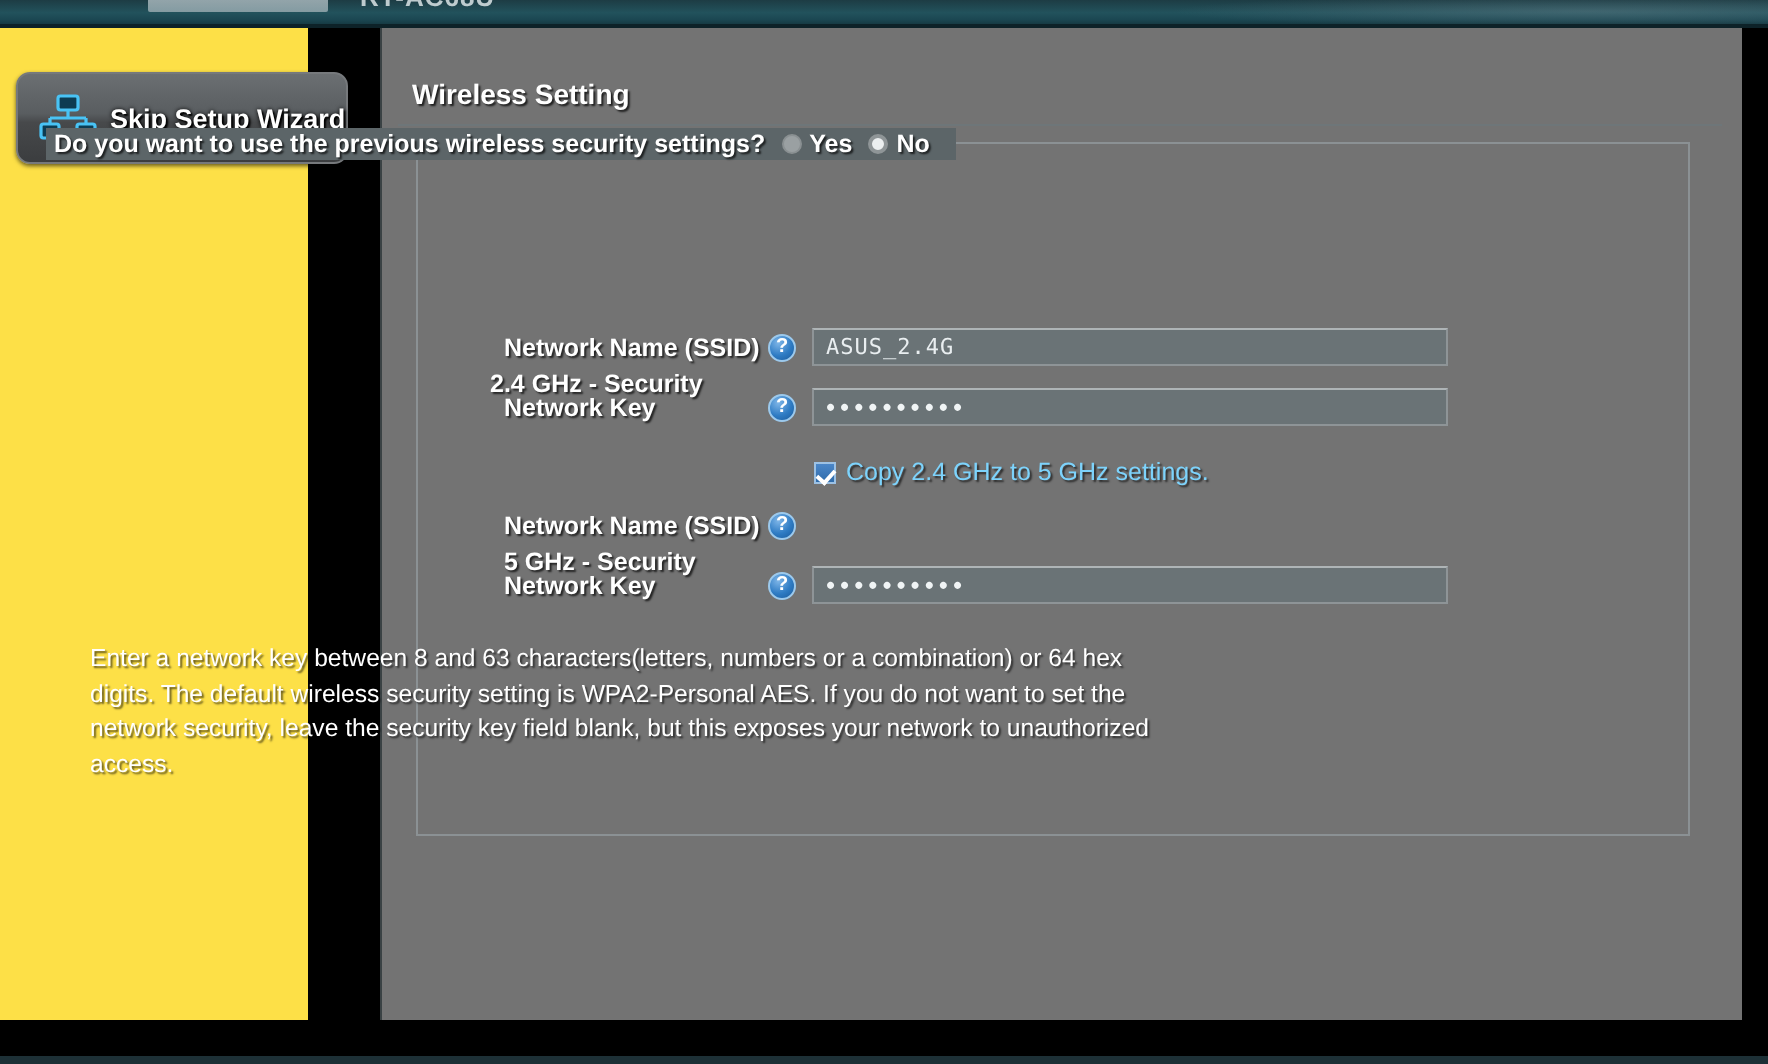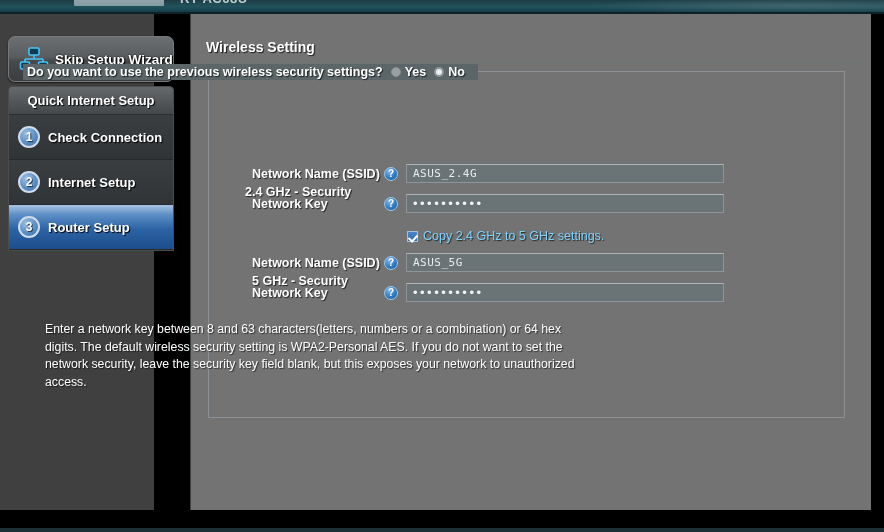--- a/index.html
+++ b/index.html
@@ -60,21 +60,21 @@
     left: 0; top: 12px;
     width: 884px; height: 2px;
     background: #0d2228;
   }
 
   
   .left-col {
     position: absolute;
     left: 0; top: 14px;
     width: 154px; height: 504px;
-    background: #404040;
+    background: #fde047;
   }
 
   
   .skip-btn {
     position: absolute;
     left: 8px; top: 22px;
     width: 164px; height: 44px;
     border-radius: 7px;
     background: linear-gradient(to bottom, #6b6f72 0%, #595d60 45%, #47494b 55%, #3b3d3f 100%);
     border: 1px solid #76797c;
@@ -397,38 +397,20 @@
             <rect x="10" y="2" width="10" height="7" rx="1.2" fill="#0d3c52"></rect>
             <path d="M15 9 L15 13 M6 13 L24 13 M6 13 L6 16 M24 13 L24 16"></path>
             <rect x="1.5" y="16" width="9" height="7" rx="1.2" fill="#0d3c52"></rect>
             <rect x="19.5" y="16" width="9" height="7" rx="1.2" fill="#0d3c52"></rect>
           </g>
         </svg>
       </span>
       <span class="skip-label">Skip Setup Wizard</span>
     </div>
 
-    <div class="qis">
-      <div class="qis-title">Quick Internet Setup</div>
-
-      <div class="qis-step">
-        <span class="qis-num">1</span>
-        <span class="qis-text">Check Connection</span>
-      </div>
-
-      <div class="qis-step">
-        <span class="qis-num">2</span>
-        <span class="qis-text">Internet Setup</span>
-      </div>
-
-      <div class="qis-step active">
-        <span class="qis-num">3</span>
-        <span class="qis-text">Router Setup</span>
-      </div>
-    </div>
   </div>
 
   <div class="main">
     <div class="main-title">Wireless Setting</div>
     <div class="main-rule"></div>
     <div class="fieldset"></div>
   </div>
 
   <div class="legend">
     <span>Do you want to use the previous wireless security settings?</span>
@@ -456,21 +438,20 @@
   <div class="field pw" style="left:406px; top:194px; width:318px;">••••••••••</div>
 
   <div class="section-label" style="left:252px; top:230px;">5 GHz - Security</div>
   <div class="copy-row" style="left:407px; top:229px;">
     <span class="checkbox"></span>
     <span class="copy-label">Copy 2.4 GHz to 5 GHz settings.</span>
   </div>
 
   <div class="row-label" style="left:252px; top:256px;">Network Name (SSID)</div>
   <div class="help-icon" style="left:384px; top:256px;">?</div>
-  <div class="field mono" style="left:406px; top:253px; width:318px;">ASUS_5G</div>
 
   <div class="row-label" style="left:252px; top:286px;">Network Key</div>
   <div class="help-icon" style="left:384px; top:286px;">?</div>
   <div class="field pw" style="left:406px; top:283px; width:318px;">••••••••••</div>
 
   <div class="note">Enter a network key between 8 and 63 characters(letters, numbers or a combination) or 64 hex digits. The default wireless security setting is WPA2-Personal AES. If you do not want to set the network security, leave the security key field blank, but this exposes your network to unauthorized access.</div>
 
 
   <div class="frame-bottom"></div>
   <div class="frame-edge"></div>

